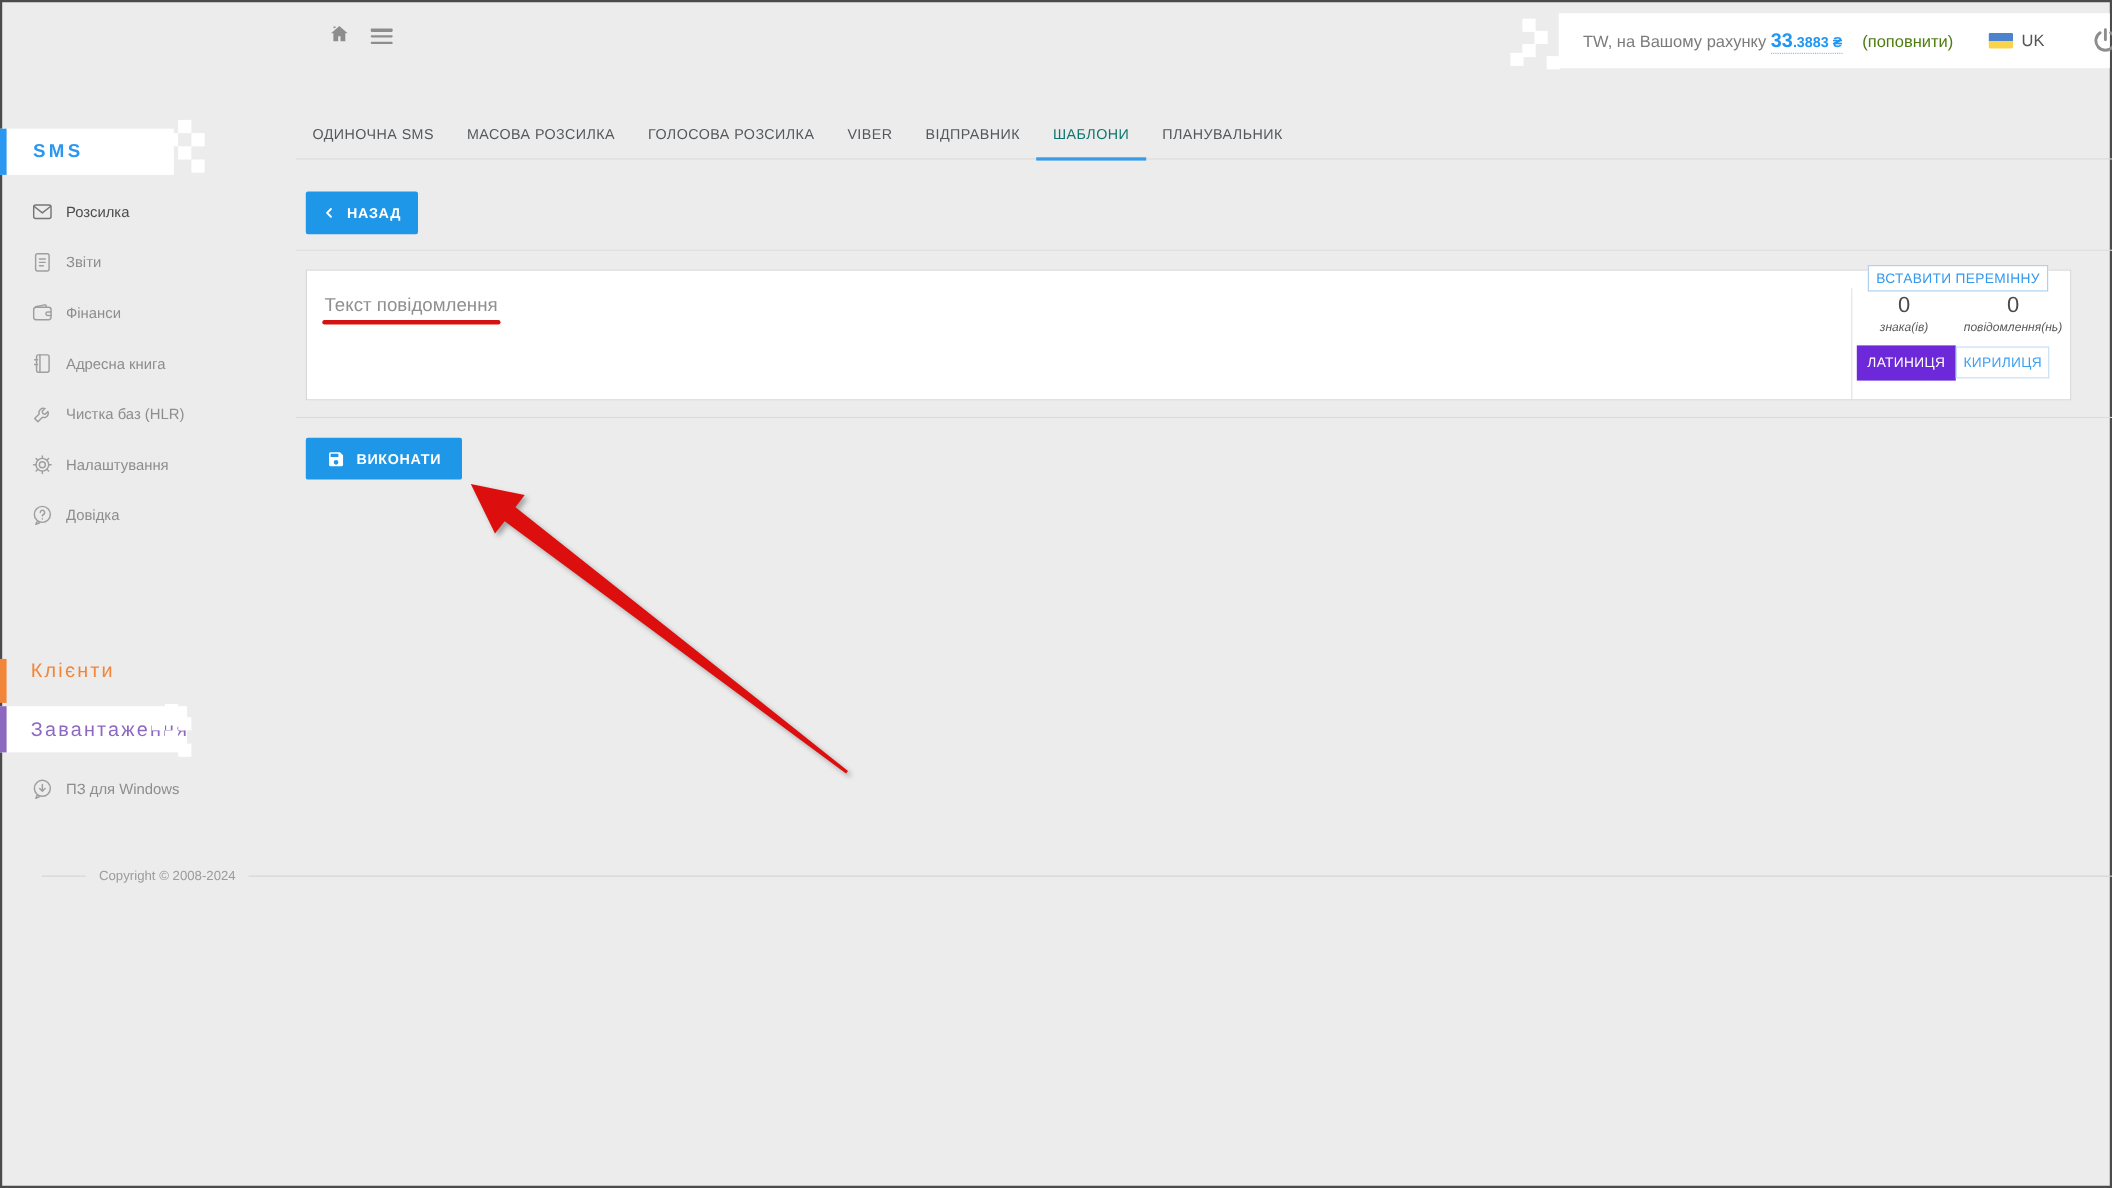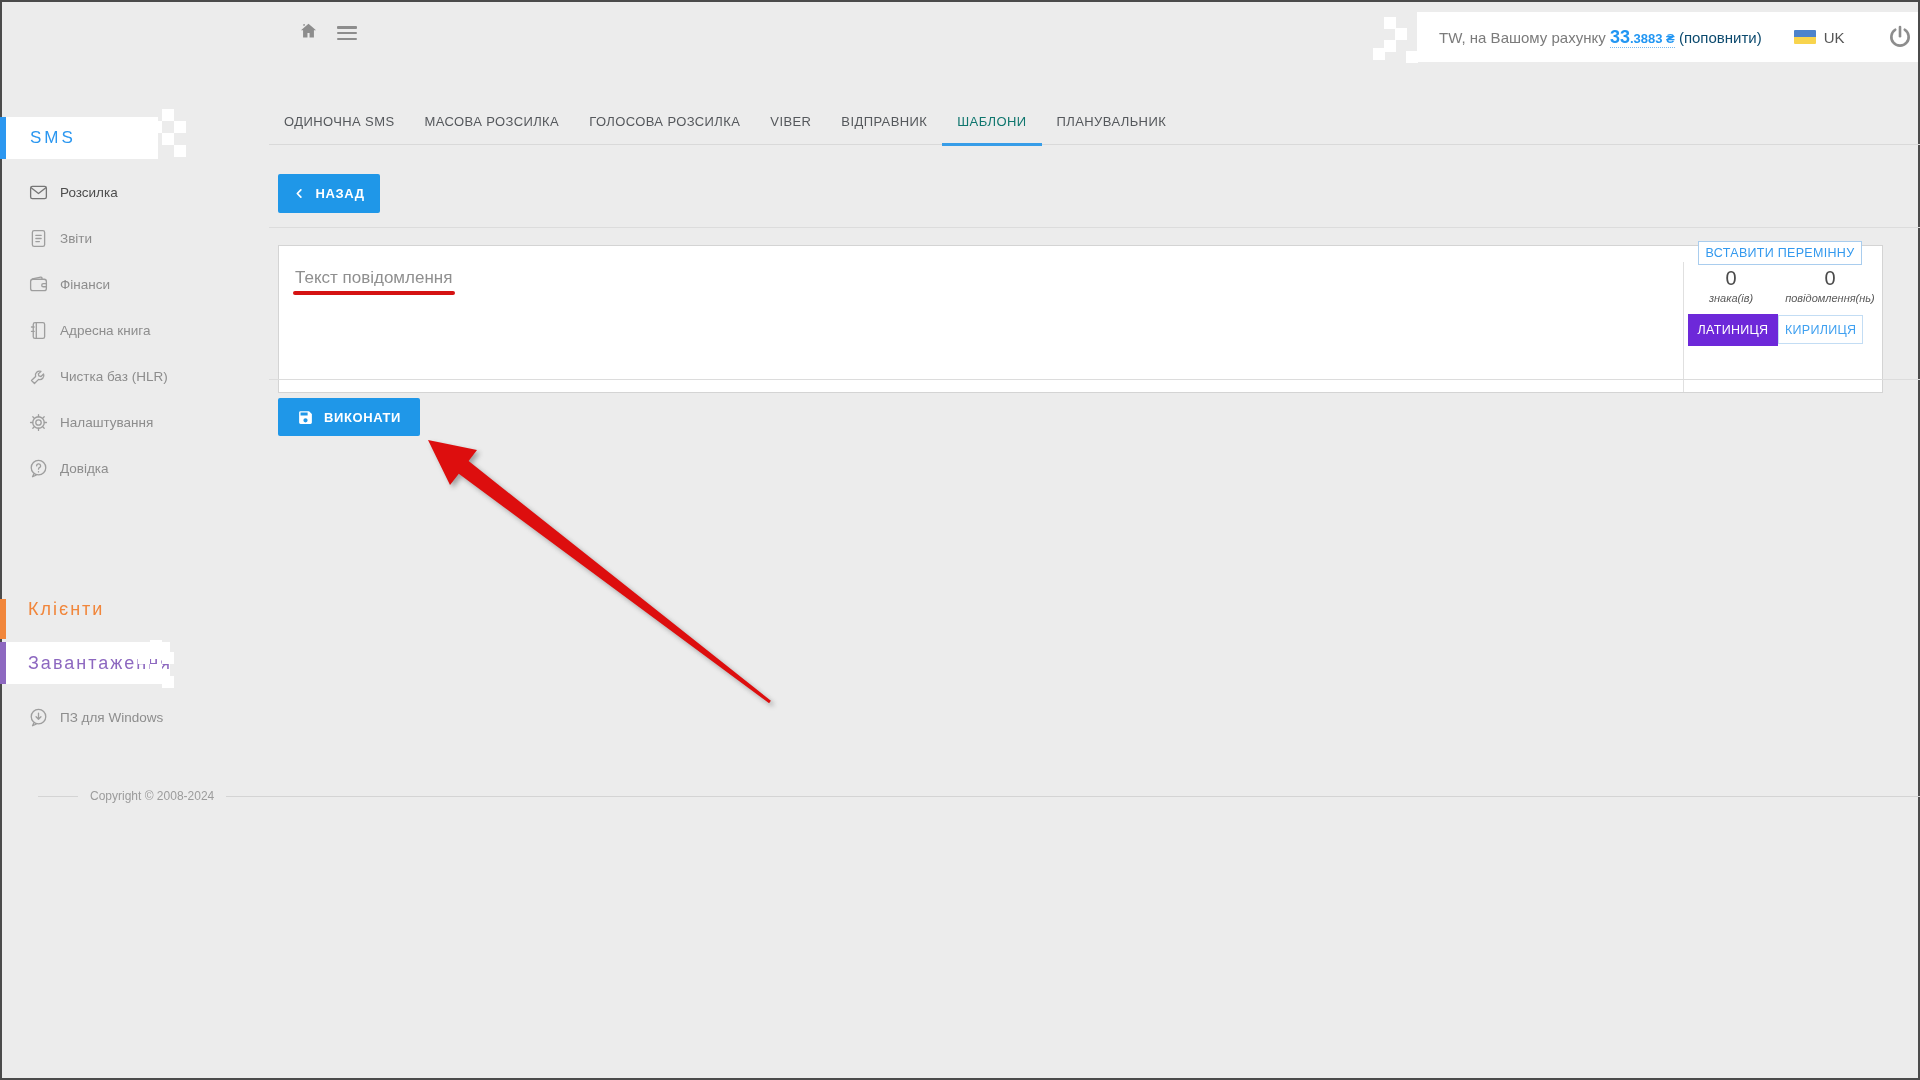--- a/index.html
+++ b/index.html
@@ -12,33 +12,33 @@
   .icon-btn{position:absolute;cursor:pointer;}
   #home-btn{left:298px;top:20px;}
   #menu-btn{left:337px;top:26px;}
   #menu-btn .bar{width:20px;height:2.6px;background:#8d8d8d;margin-bottom:3.2px;border-radius:1px;}
   #topbar-box{position:absolute;left:1417px;top:12px;width:501px;height:50px;background:#fff;
               display:flex;align-items:center;}
   #balance{margin-left:22px;font-size:15px;color:#7b7b7b;white-space:nowrap;}
   #balance .amount{color:#2196f3;font-weight:bold;border-bottom:1px dotted #77b9ef;cursor:pointer;padding-bottom:1px;}
   #balance .amount .int{font-size:18px;}
   #balance .amount .frac{font-size:13px;}
-  #balance .topup{color:#0c4a6e;cursor:pointer;margin-left:0;}
+  #balance .topup{color:#4d7c0f;cursor:pointer;margin-left:14px;}
   #lang-switch{display:flex;align-items:center;margin-left:32px;cursor:pointer;}
   #flag{width:22px;height:14px;border-radius:1px;background:linear-gradient(#4d83cc 0 50%,#f8d44d 50% 100%);}
   #lang-label{margin-left:8px;font-size:15px;color:#555;}
   #power-btn{margin-left:42px;cursor:pointer;}
 
   
   .px{position:absolute;width:12px;height:12px;background:#fff;}
 
   
   #sms-header{position:absolute;left:0;top:117px;width:158px;height:42px;background:#fff;
               border-left:6px solid #2b97f0;display:flex;align-items:center;cursor:pointer;}
-  #sms-header span{margin-left:24px;font-size:17px;font-weight:normal;letter-spacing:3px;color:#2b97f0;}
+  #sms-header span{margin-left:24px;font-size:17px;font-weight:bold;letter-spacing:3px;color:#2b97f0;}
   #side-menu{position:absolute;left:0;top:169px;width:269px;}
   .menu-item{position:relative;height:46px;display:flex;align-items:center;cursor:pointer;color:#8d8d8d;}
   .menu-item .mi-icon{position:absolute;left:28px;width:21px;height:21px;color:#9e9e9e;}
   .menu-item .mi-label{position:absolute;left:60px;font-size:13.5px;}
   .menu-item.current{color:#4d4d4d;}
   .menu-item.current .mi-icon{color:#767676;}
   #clients-header{position:absolute;left:0;top:599px;width:200px;height:40px;
                   border-left:6px solid #f1863b;display:flex;align-items:flex-start;cursor:pointer;}
   #clients-header span{margin-left:22px;font-size:18px;letter-spacing:2px;color:#f1863b;}
   #downloads-header{position:absolute;left:0;top:642px;width:170px;height:42px;background:#fff;
@@ -60,21 +60,21 @@
   
   .blue-btn{position:absolute;background:#1f97e8;color:#fff;border:none;border-radius:2px;cursor:pointer;
             display:flex;align-items:center;justify-content:center;font-size:13px;font-weight:bold;
             letter-spacing:.6px;}
   #back-btn{left:278px;top:174px;width:102px;height:39px;gap:9px;}
   #exec-btn{left:278px;top:398px;width:142px;height:38px;gap:10px;}
   .hr{position:absolute;left:269px;right:0;height:1px;background:#dcdcdc;}
   #hr1{top:227px;}
   #hr2{top:379px;}
 
-  #msg-card{position:absolute;left:278px;top:245px;width:1605px;height:148px;background:#fff;
+  #msg-card{position:absolute;left:278px;top:245px;width:1605px;height:119px;background:#fff;
             border:1px solid #d4d4d4;}
   #msg-text{position:absolute;left:2px;top:2px;width:1396px;height:116px;border:none;resize:none;
             outline:none;background:transparent;font-size:17px;color:#444;padding:20px 14px;}
   #msg-text::placeholder{color:#8f8f8f;opacity:1;}
   #card-vdivider{position:absolute;left:1404px;top:16px;bottom:0;width:1px;background:#e0e0e0;}
   #red-underline{position:absolute;left:293px;top:291px;width:162px;height:4px;background:#d51212;border-radius:2px;}
 
   #insert-var-btn{position:absolute;left:1698px;top:241px;width:164px;height:24px;background:#fff;
                   border:1px solid #a9cdee;color:#3399ee;font-size:12.5px;letter-spacing:.3px;cursor:pointer;
                   display:flex;align-items:center;justify-content:center;z-index:3;}

